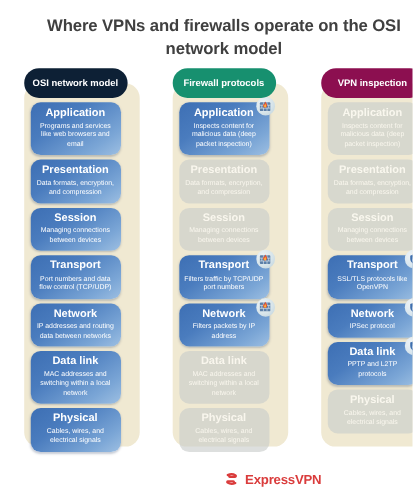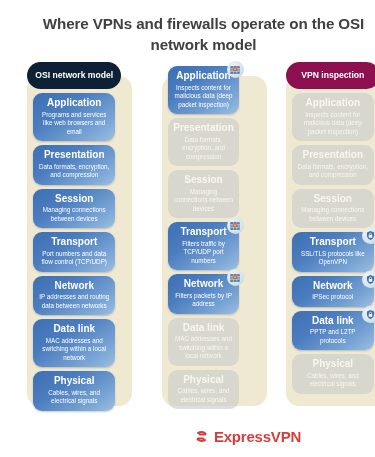--- a/index.html
+++ b/index.html
@@ -155,21 +155,21 @@
     gap: 5px;
     padding-left: 120px;
     box-sizing: border-box;
   }
   .logo-mark {
     width: 15px;
     height: 15px;
     flex: 0 0 auto;
   }
   .logo-text {
-    font-size: 15px;
+    font-size: 12px;
     font-weight: bold;
     color: #da3c3c;
     letter-spacing: -0.2px;
   }
 </style>
 </head>
 <body>
 
 <div class="page-title">Where VPNs and firewalls operate on the OSI network model</div>
 
@@ -203,20 +203,21 @@
           <div class="layer-desc">MAC addresses and switching within a local network</div>
         </div>
         <div class="layer active">
           <div class="layer-title">Physical</div>
           <div class="layer-desc">Cables, wires, and electrical signals</div>
         </div>
       </div>
     </div>
     <div class="column">
       <div class="col-panel"></div>
+      <div class="col-header firewall">Firewall protocols</div>
       <div class="layers">
         <div class="layer active">
           <div class="layer-title">Application</div>
           <div class="layer-desc">Inspects content for malicious data (deep packet inspection)</div>
           <div class="badge fw">
             <svg viewBox="0 0 24 24" width="12" height="12">
               <rect x="2.5" y="4" width="19" height="16" rx="1.6" fill="#5b7fa8"></rect>
               <g stroke="#e8eef3" stroke-width="1.1">
                 <line x1="2.5" y1="9.3" x2="21.5" y2="9.3"></line>
                 <line x1="2.5" y1="14.6" x2="21.5" y2="14.6"></line>

